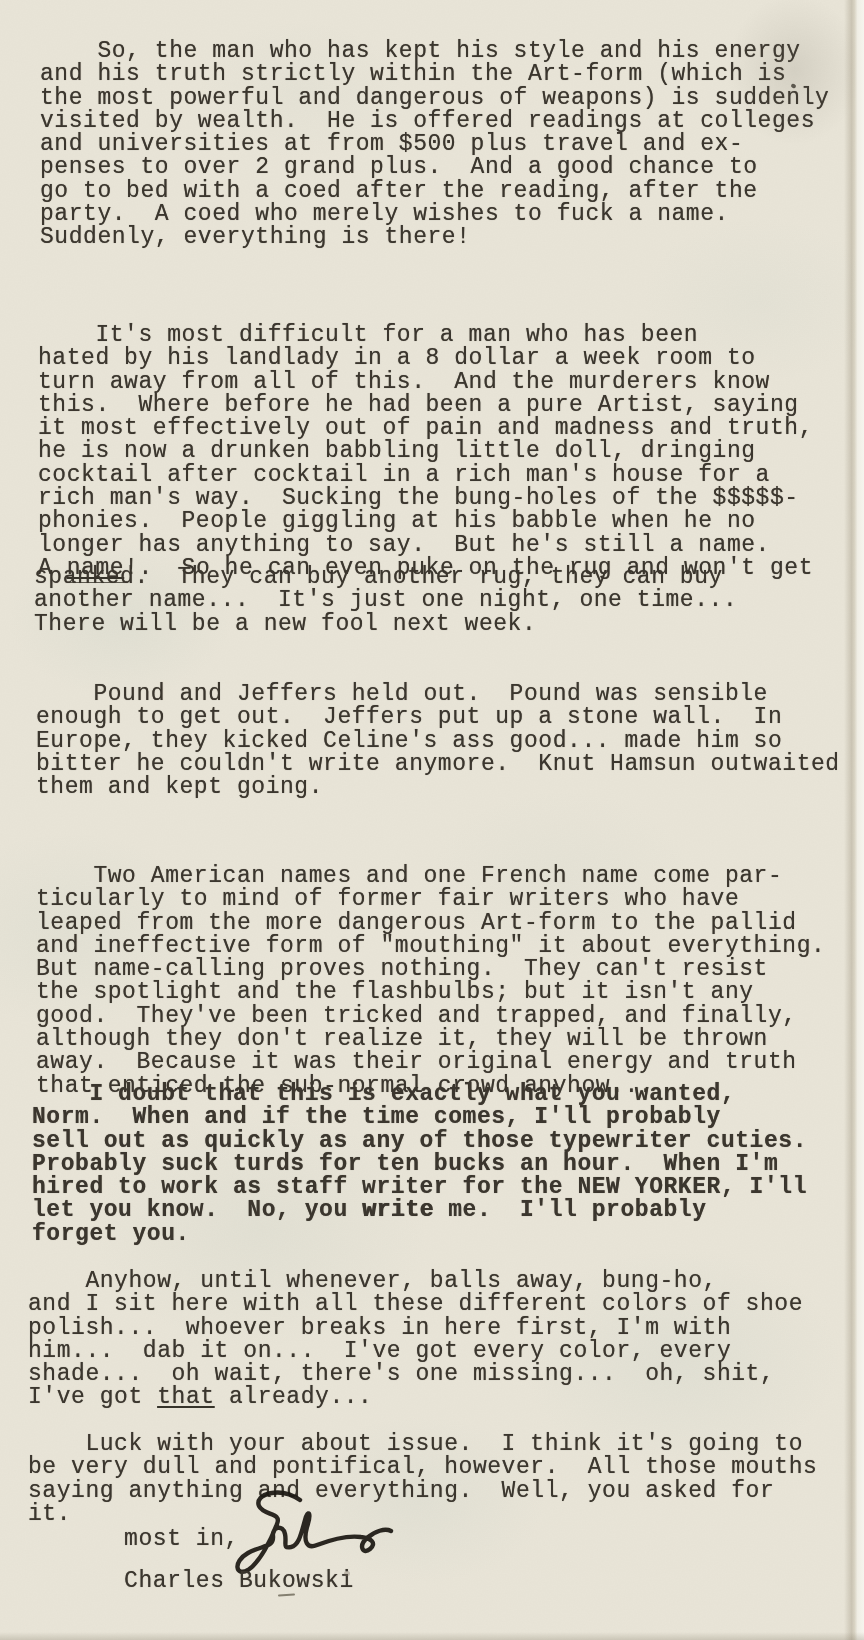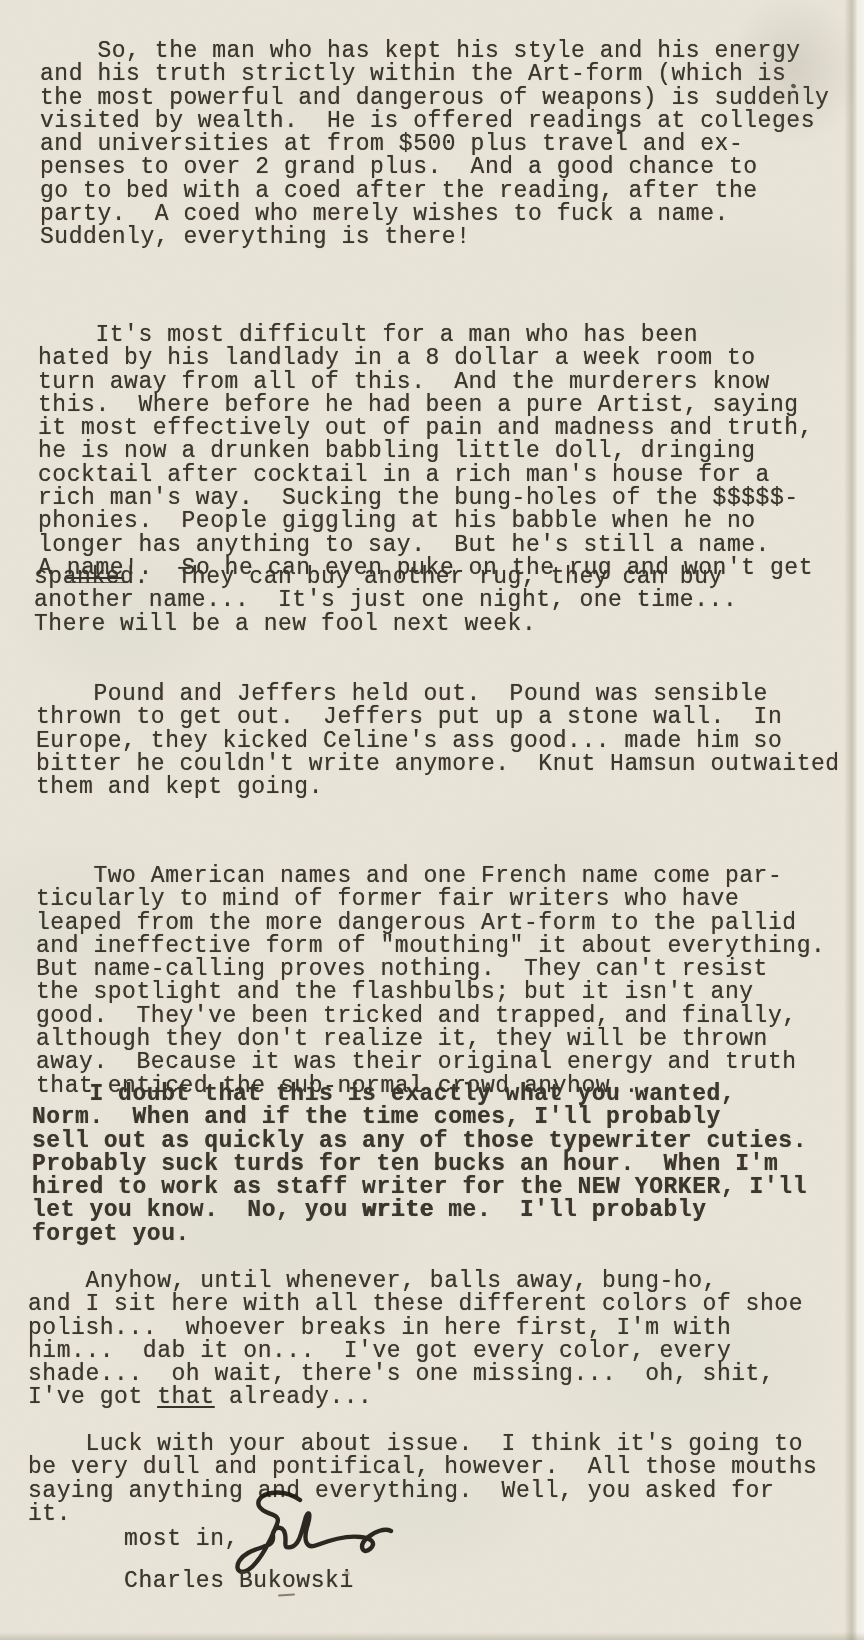--- a/index.html
+++ b/index.html
@@ -90,21 +90,21 @@
 he is now a drunken babbling little doll, dringing
 cocktail after cocktail in a rich man's house for a
 rich man's way.  Sucking the bung-holes of the $$$$$-
 phonies.  People giggling at his babble when he no
 longer has anything to say.  But he's still a name.
 A <span class="u u2">name</span>!.  So he can even puke on the rug and won't get</pre>
       <pre class="para" style="top: 566px; left: 34px;">spanked.  They can buy another rug, they can buy
 another name...  It's just one night, one time...
 There will be a new fool next week.</pre>
       <pre class="para" style="top: 683px; left: 36px;">    Pound and Jeffers held out.  Pound was sensible
-thrown to get out.  Jeffers put up a stone wall.  In
+enough to get out.  Jeffers put up a stone wall.  In
 Europe, they kicked Celine's ass good... made him so
 bitter he couldn't write anymore.  Knut Hamsun outwaited
 them and kept going.</pre>
       <pre class="para" style="top: 827px; left: 36px; margin-top: 38px;">    Two American names and one French name come par-
 ticularly to mind of former fair writers who have
 leaped from the more dangerous Art-form to the pallid
 and ineffective form of "mouthing" it about everything.
 But name-calling proves nothing.  They can't resist
 the spotlight and the flashbulbs; but it isn't any
 good.  They've been tricked and trapped, and finally,

